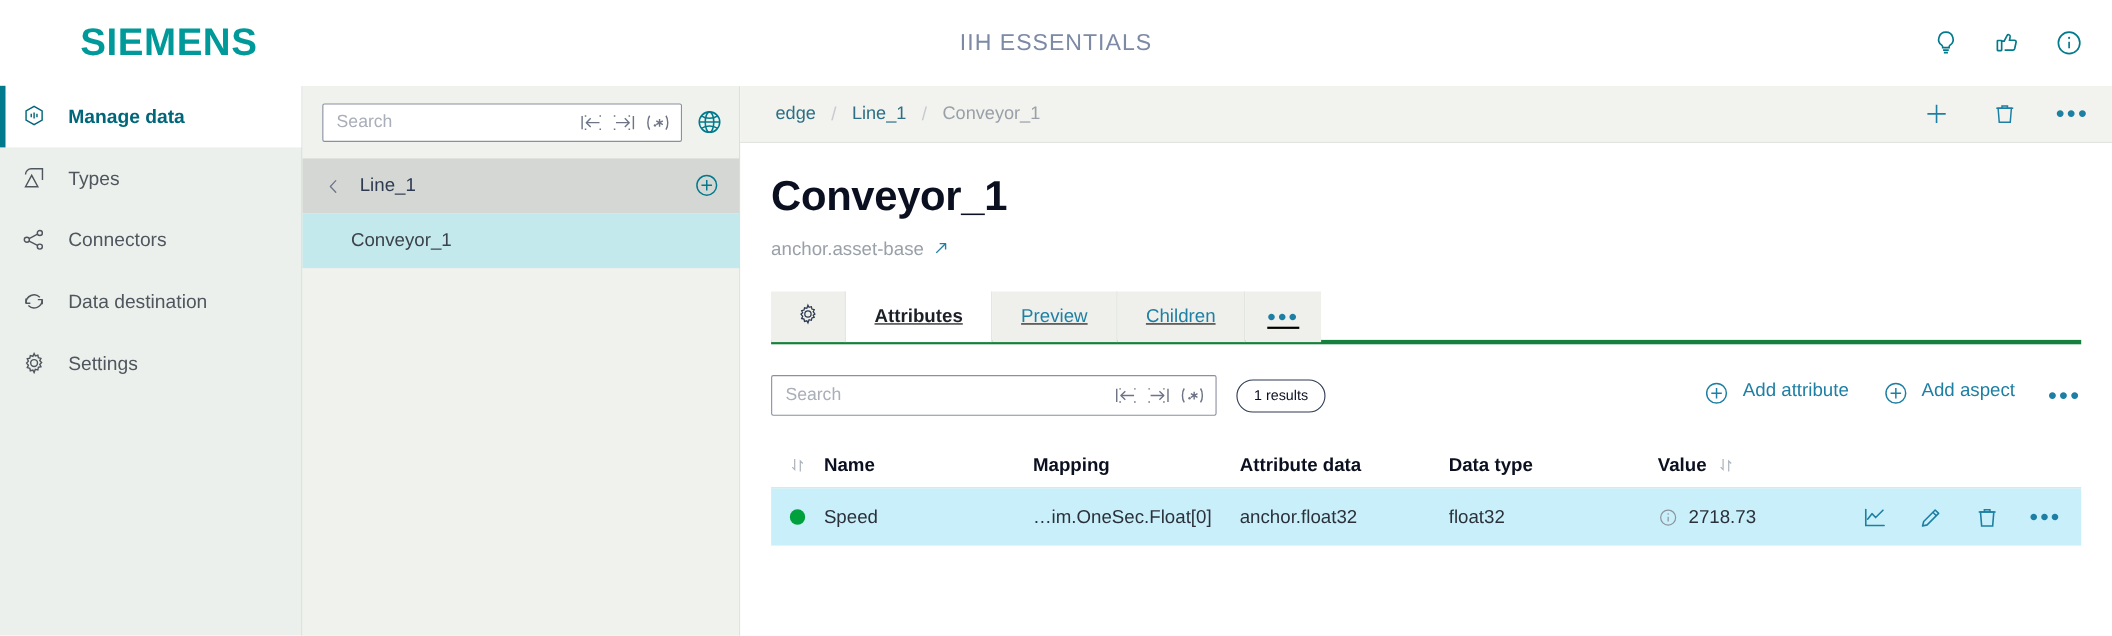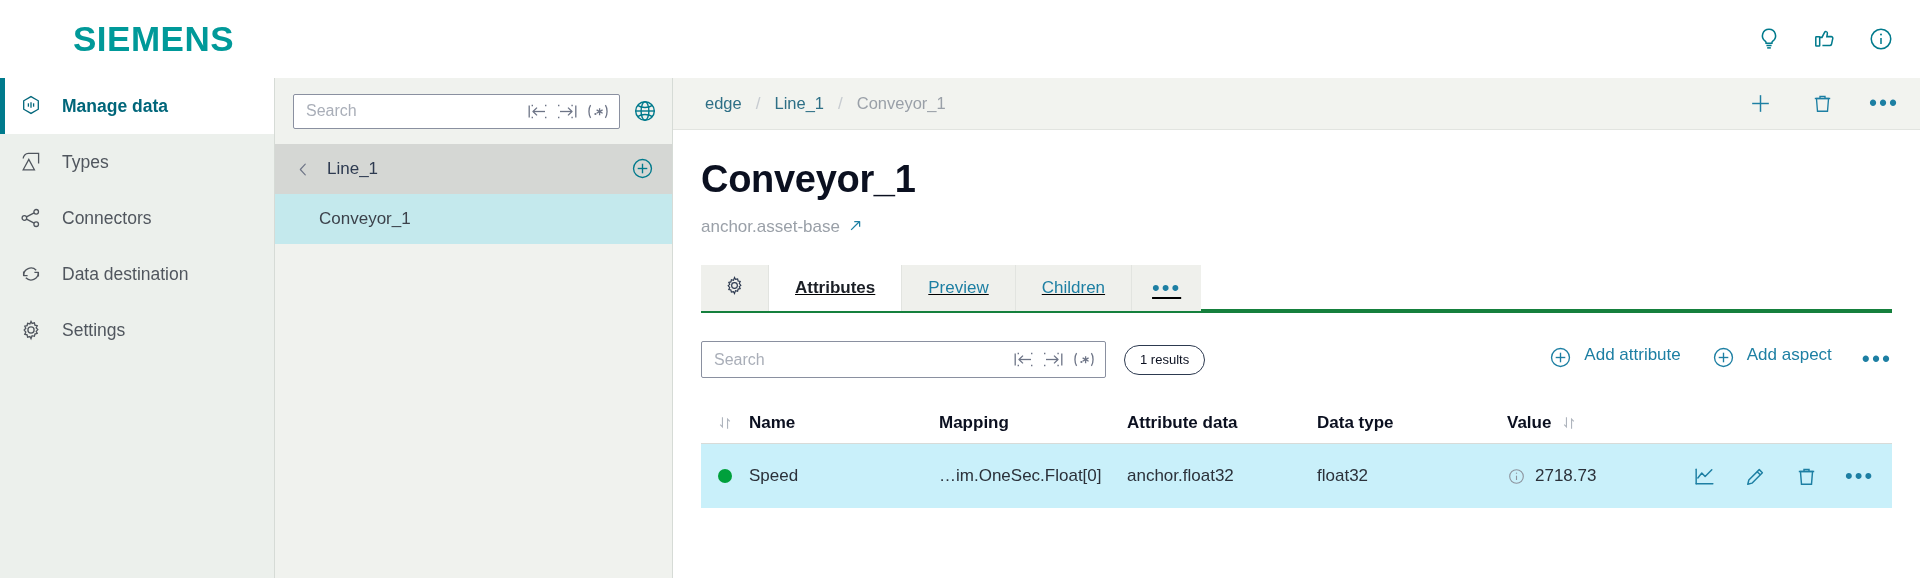--- a/index.html
+++ b/index.html
@@ -150,21 +150,21 @@
   .addbtn { display: flex; align-items: flex-start; gap: 11px; font-size: 17px;
             color: #1d7fa3; cursor: pointer; }
   .tool-dots { font-size: 23px; color: #1d7fa3; cursor: pointer;
                letter-spacing: 2px; }
 
   
   .tbl { margin-top: 24px; width: 100%; }
   .thead, .trow { display: flex; align-items: center; }
   .thead { height: 42px; border-bottom: 1px solid #d8dbd8;
            font-size: 17px; font-weight: bold; color: #0b1020; }
-  .trow { height: 64px; background: #c9f0fa; font-size: 17px; color: #2b313a; }
+  .trow { height: 52px; background: #c9f0fa; font-size: 17px; color: #2b313a; }
   .c-status { width: 48px; flex: 0 0 48px; display: flex;
               align-items: center; justify-content: center; }
   .c-name   { width: 190px; flex: 0 0 190px; }
   .c-map    { width: 188px; flex: 0 0 188px; }
   .c-atype  { width: 190px; flex: 0 0 190px; }
   .c-dtype  { width: 190px; flex: 0 0 190px; }
   .c-value  { width: 185px; flex: 0 0 185px; display: flex;
               align-items: center; gap: 9px; }
   .c-acts   { flex: 1; display: flex; align-items: center;
               justify-content: flex-end; gap: 26px; padding-right: 26px;
@@ -176,20 +176,21 @@
   .acts-dots { font-size: 22px; letter-spacing: 2px; cursor: pointer;
                color: #1d7fa3; }
 </style>
 </head>
 <body>
 
 <div class="app">
 
   <div class="topbar">
     <div class="brand">SIEMENS</div>
+    <div class="app-title">IIH ESSENTIALS</div>
     <div class="topbar-icons">
       <div class="ticon">
         <svg width="26" height="26" viewBox="0 0 24 24" fill="none" stroke="currentColor" stroke-width="1.4">
           <path d="M12 3a6 6 0 0 0-3.5 10.9c.5.4.8 1 .8 1.6v.5h5.4v-.5c0-.6.3-1.2.8-1.6A6 6 0 0 0 12 3z"></path>
           <line x1="9.6" y1="18" x2="14.4" y2="18"></line>
             <line x1="10.3" y1="20.2" x2="13.7" y2="20.2"></line>
         </svg>
       </div>
       <div class="ticon">
         <svg width="26" height="26" viewBox="0 0 24 24" fill="none" stroke="currentColor" stroke-width="1.4">

